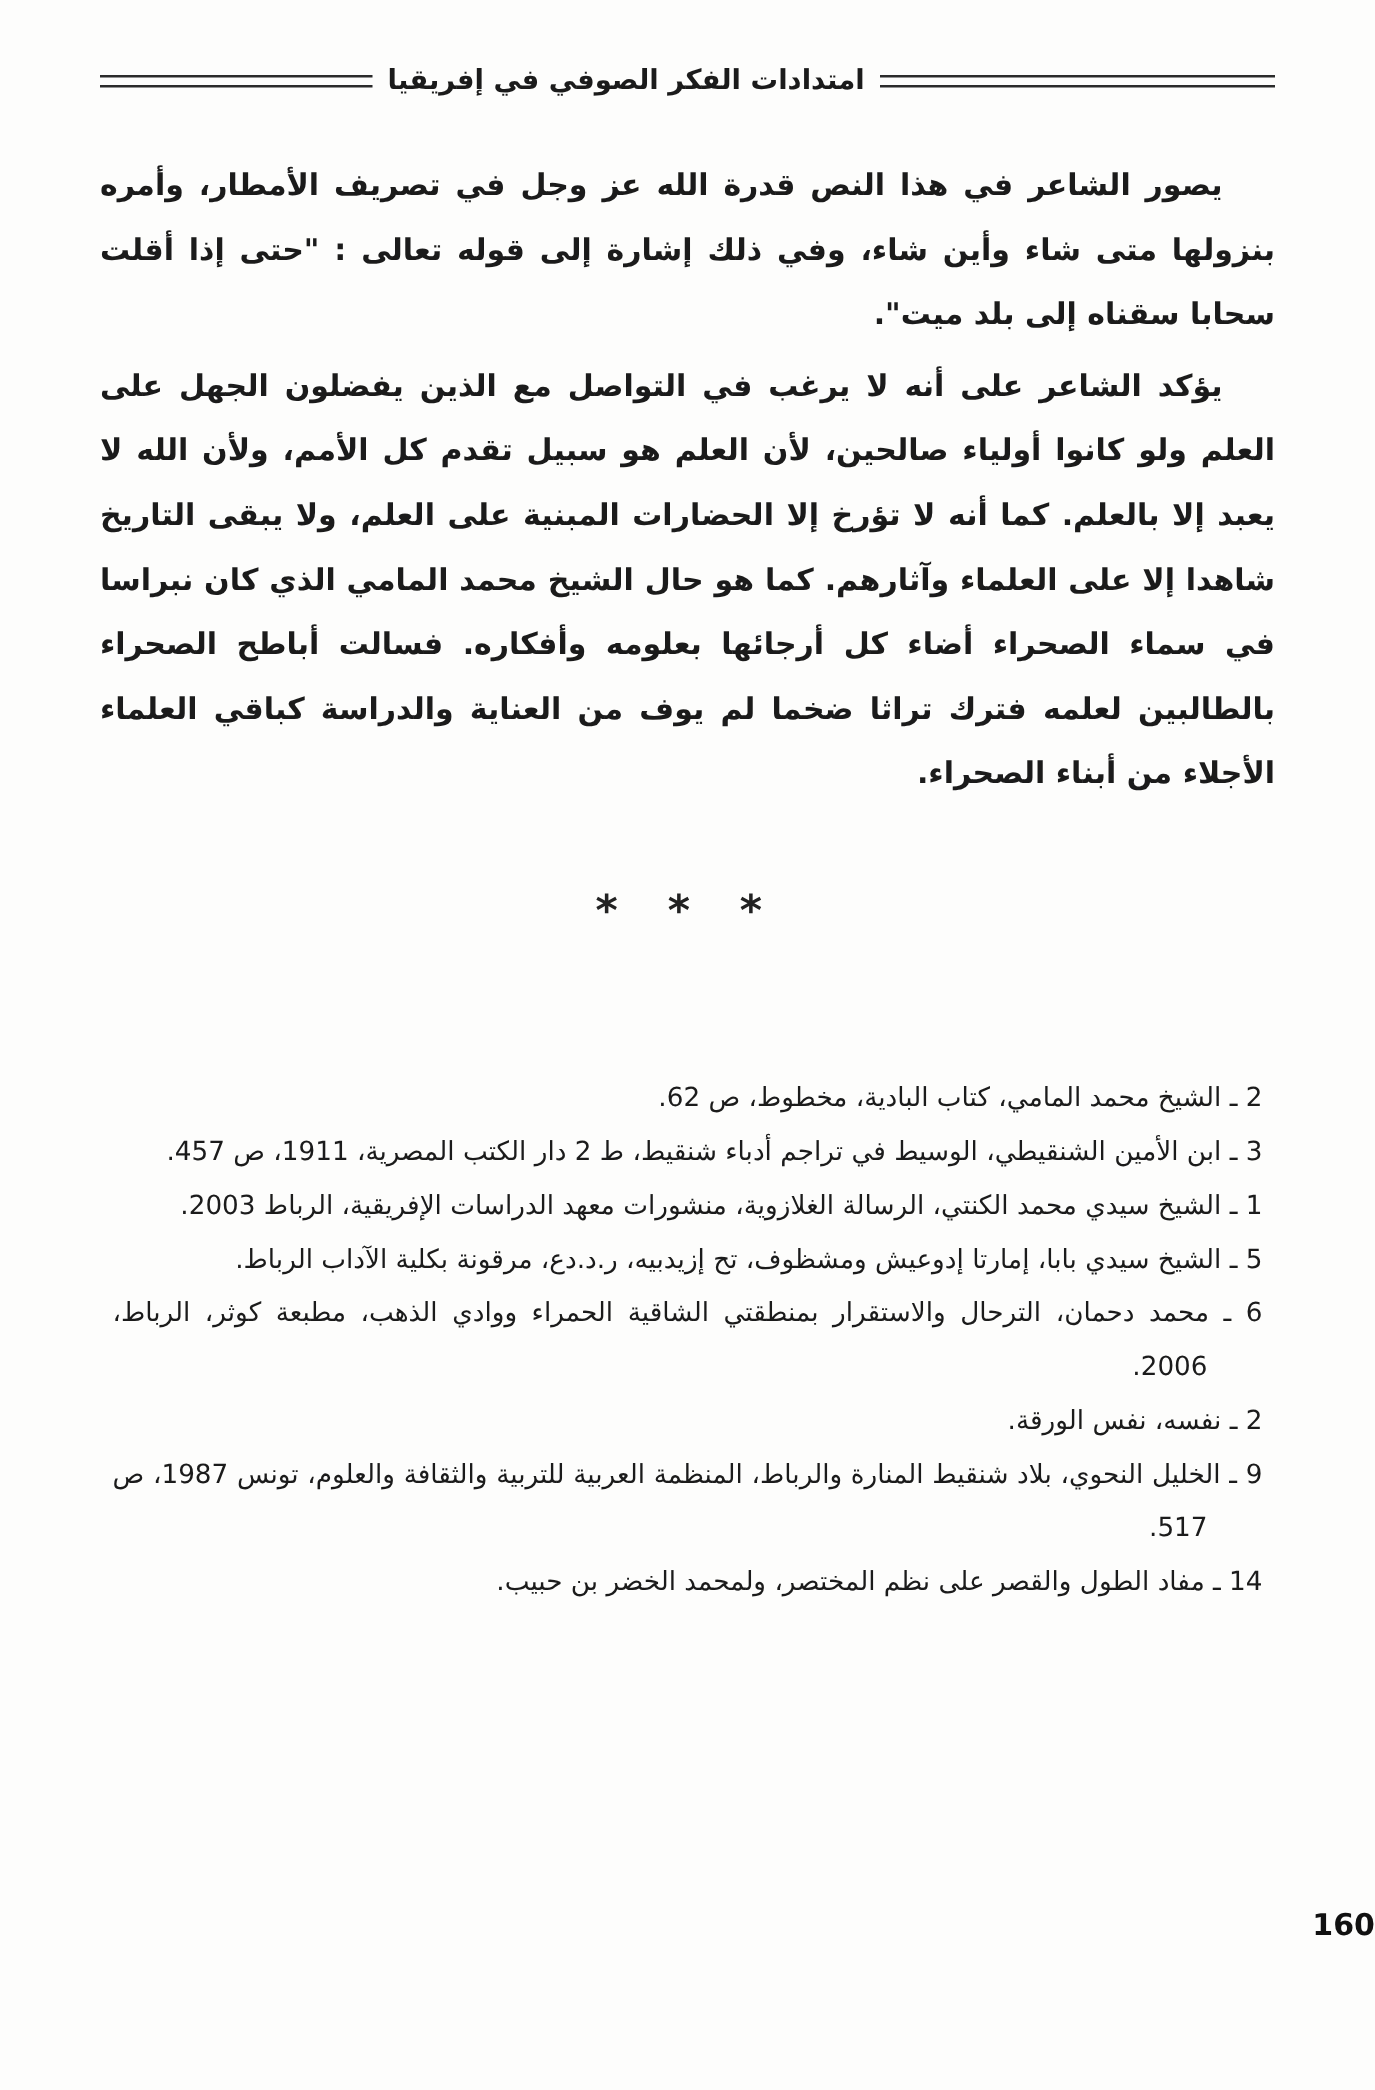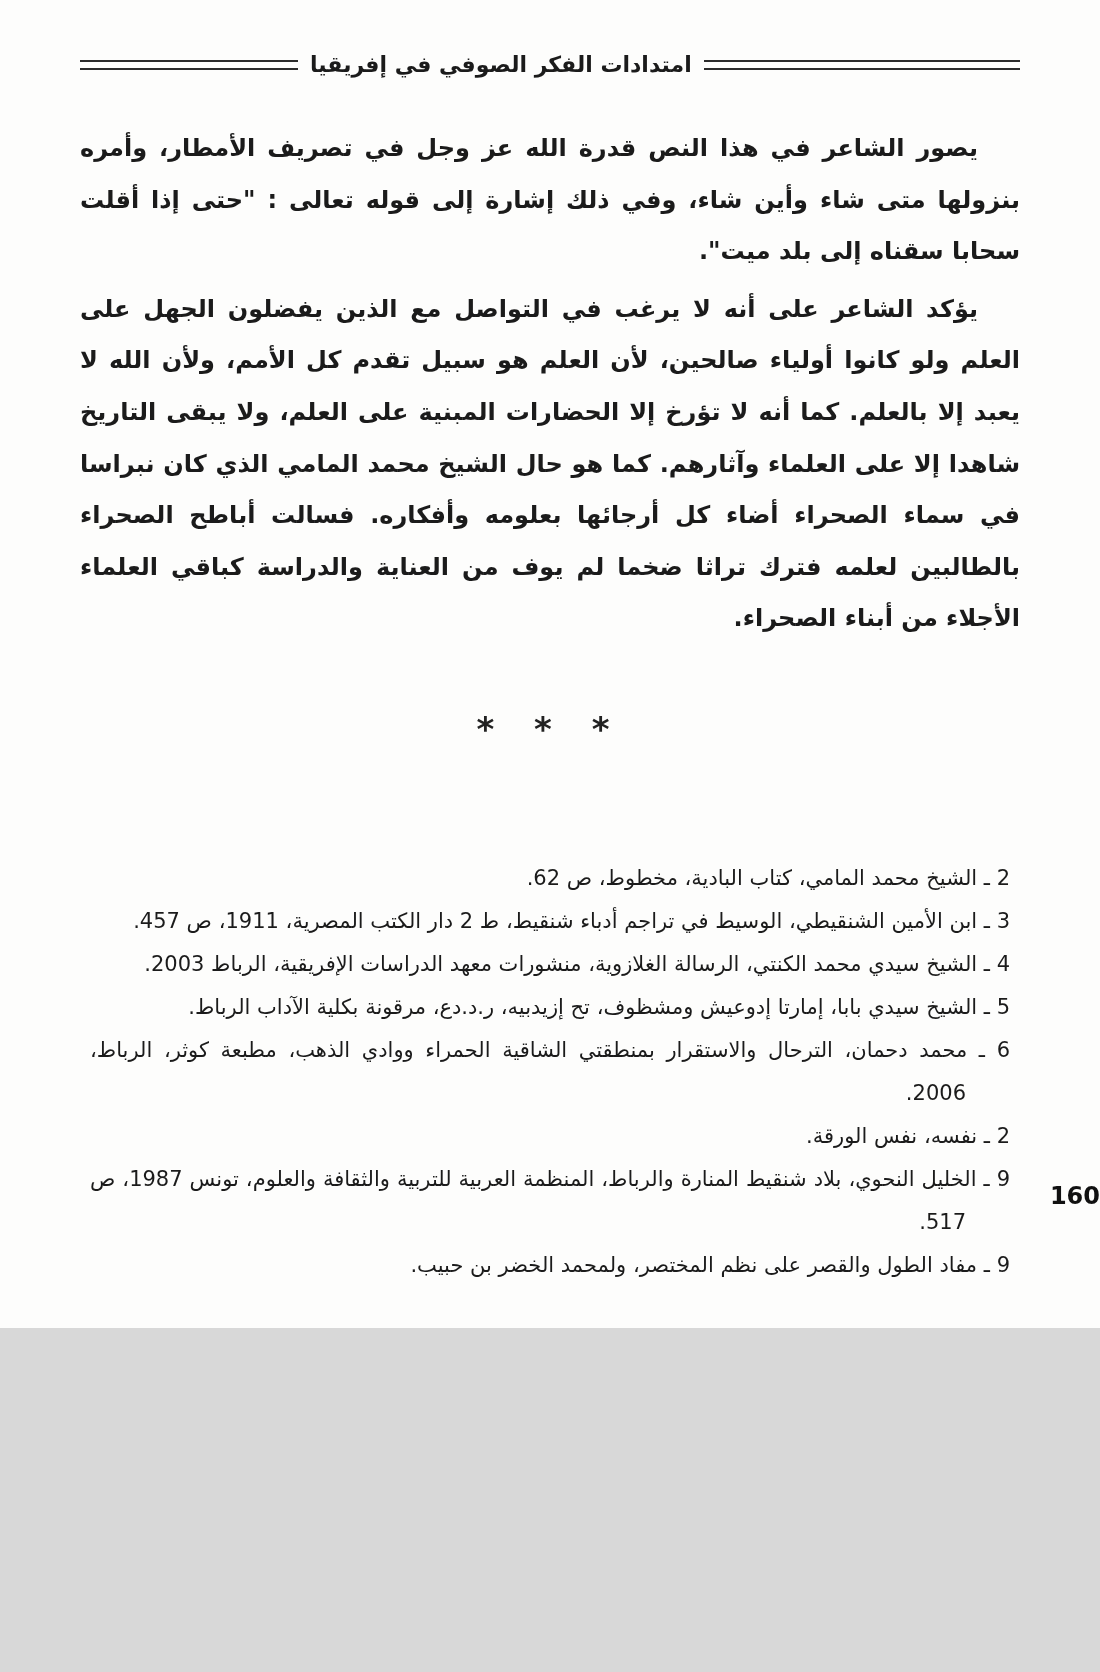--- a/index.html
+++ b/index.html
@@ -3,21 +3,21 @@
 <meta charset="utf-8">
 <style>
   html, body {
     margin: 0;
     padding: 0;
     background: #d8d8d8;
   }
   .page {
     position: relative;
     width: 1100px;
-    height: 1328px;
+    height: 1672px;
     margin: 0 auto;
     background: #fdfdfc;
     color: #1b1b1b;
     font-family: "DejaVu Sans", sans-serif;
     direction: rtl;
     box-sizing: border-box;
     padding: 52px 80px 0 80px;
     overflow: hidden;
   }
 
@@ -116,26 +116,26 @@
   <main class="body-text">
     <p>يصور الشاعر في هذا النص قدرة الله عز وجل في تصريف الأمطار، وأمره بنزولها متى شاء وأين شاء، وفي ذلك إشارة إلى قوله تعالى : "حتى إذا أقلت سحابا سقناه إلى بلد ميت".</p>
     <p>يؤكد الشاعر على أنه لا يرغب في التواصل مع الذين يفضلون الجهل على العلم ولو كانوا أولياء صالحين، لأن العلم هو سبيل تقدم كل الأمم، ولأن الله لا يعبد إلا بالعلم. كما أنه لا تؤرخ إلا الحضارات المبنية على العلم، ولا يبقى التاريخ شاهدا إلا على العلماء وآثارهم. كما هو حال الشيخ محمد المامي الذي كان نبراسا في سماء الصحراء أضاء كل أرجائها بعلومه وأفكاره. فسالت أباطح الصحراء بالطالبين لعلمه فترك تراثا ضخما لم يوف من العناية والدراسة كباقي العلماء الأجلاء من أبناء الصحراء.</p>
     <div class="separator">* * *</div>
   </main>
 
   <section class="footnotes">
     <ol class="footnote-list">
       <li class="footnote-item">2 ـ الشيخ محمد المامي، كتاب البادية، مخطوط، ص 62.</li>
       <li class="footnote-item">3 ـ ابن الأمين الشنقيطي، الوسيط في تراجم أدباء شنقيط، ط 2 دار الكتب المصرية، 1911، ص 457.</li>
-      <li class="footnote-item">4 ـ الشيخ سيدي محمد الكنتي، الرسالة الغلازوية، منشورات معهد الدراسات الإفريقية، الرباط 2003.</li>
+      <li class="footnote-item">1 ـ الشيخ سيدي محمد الكنتي، الرسالة الغلازوية، منشورات معهد الدراسات الإفريقية، الرباط 2003.</li>
       <li class="footnote-item">5 ـ الشيخ سيدي بابا، إمارتا إدوعيش ومشظوف، تح إزيدبيه، ر.د.دع، مرقونة بكلية الآداب الرباط.</li>
       <li class="footnote-item">6 ـ محمد دحمان، الترحال والاستقرار بمنطقتي الشاقية الحمراء ووادي الذهب، مطبعة كوثر، الرباط، 2006.</li>
       <li class="footnote-item">2 ـ نفسه، نفس الورقة.</li>
       <li class="footnote-item">9 ـ الخليل النحوي، بلاد شنقيط المنارة والرباط، المنظمة العربية للتربية والثقافة والعلوم، تونس 1987، ص 517.</li>
-      <li class="footnote-item">9 ـ مفاد الطول والقصر على نظم المختصر، ولمحمد الخضر بن حبيب.</li>
+      <li class="footnote-item">14 ـ مفاد الطول والقصر على نظم المختصر، ولمحمد الخضر بن حبيب.</li>
     </ol>
   </section>
 
   <footer class="page-footer">
     <div class="page-number">160</div>
   </footer>
 
 </div>
 
 </body></html>

